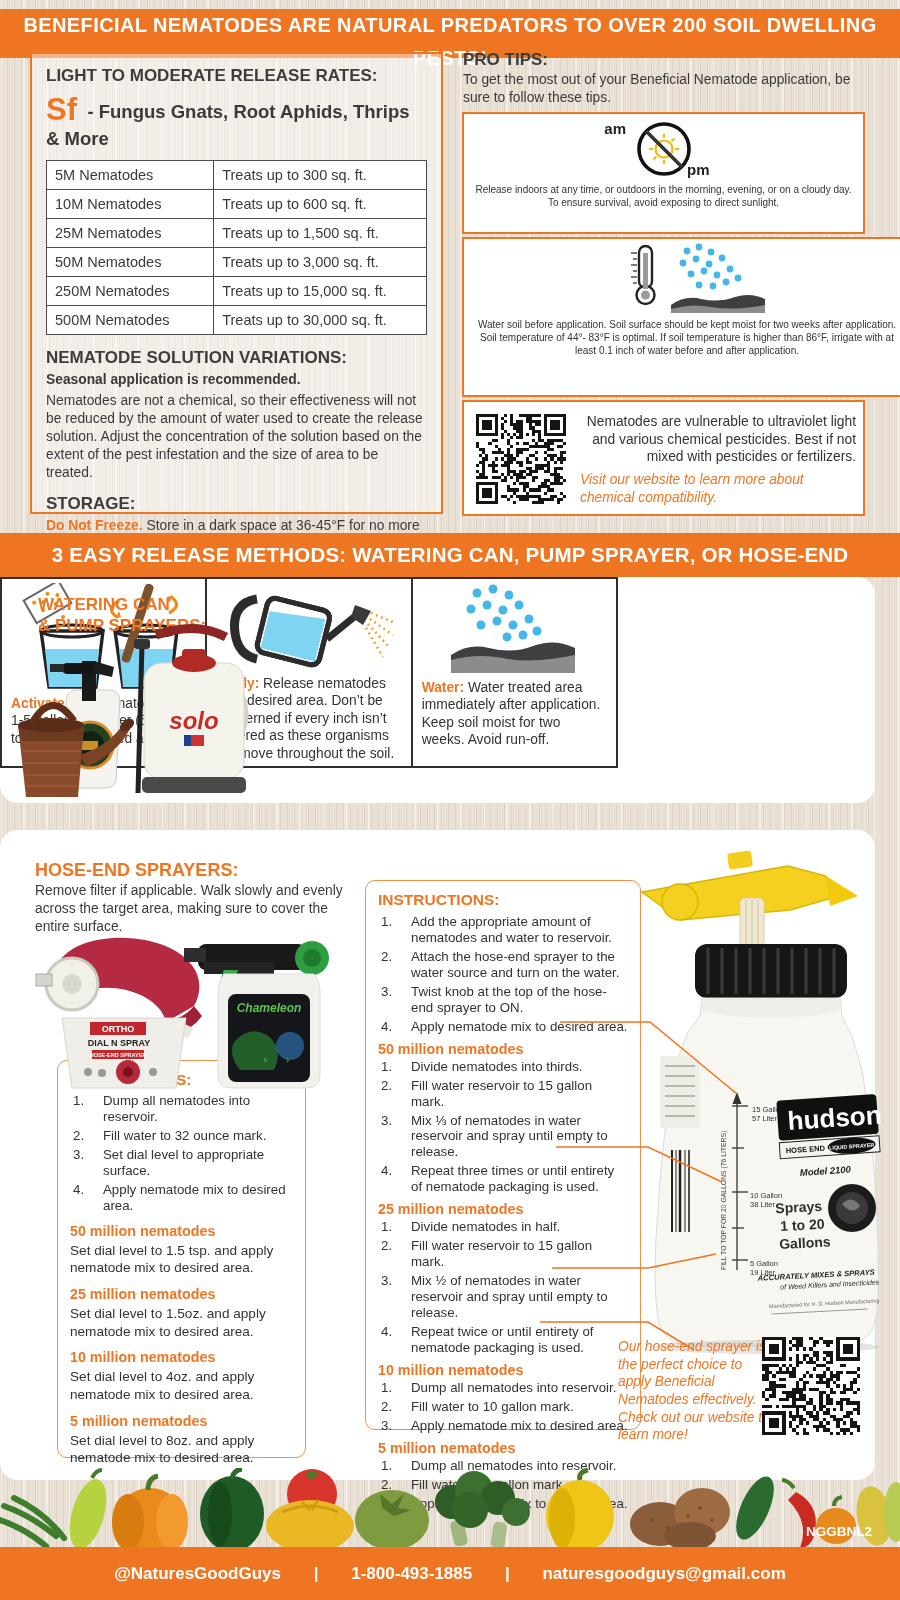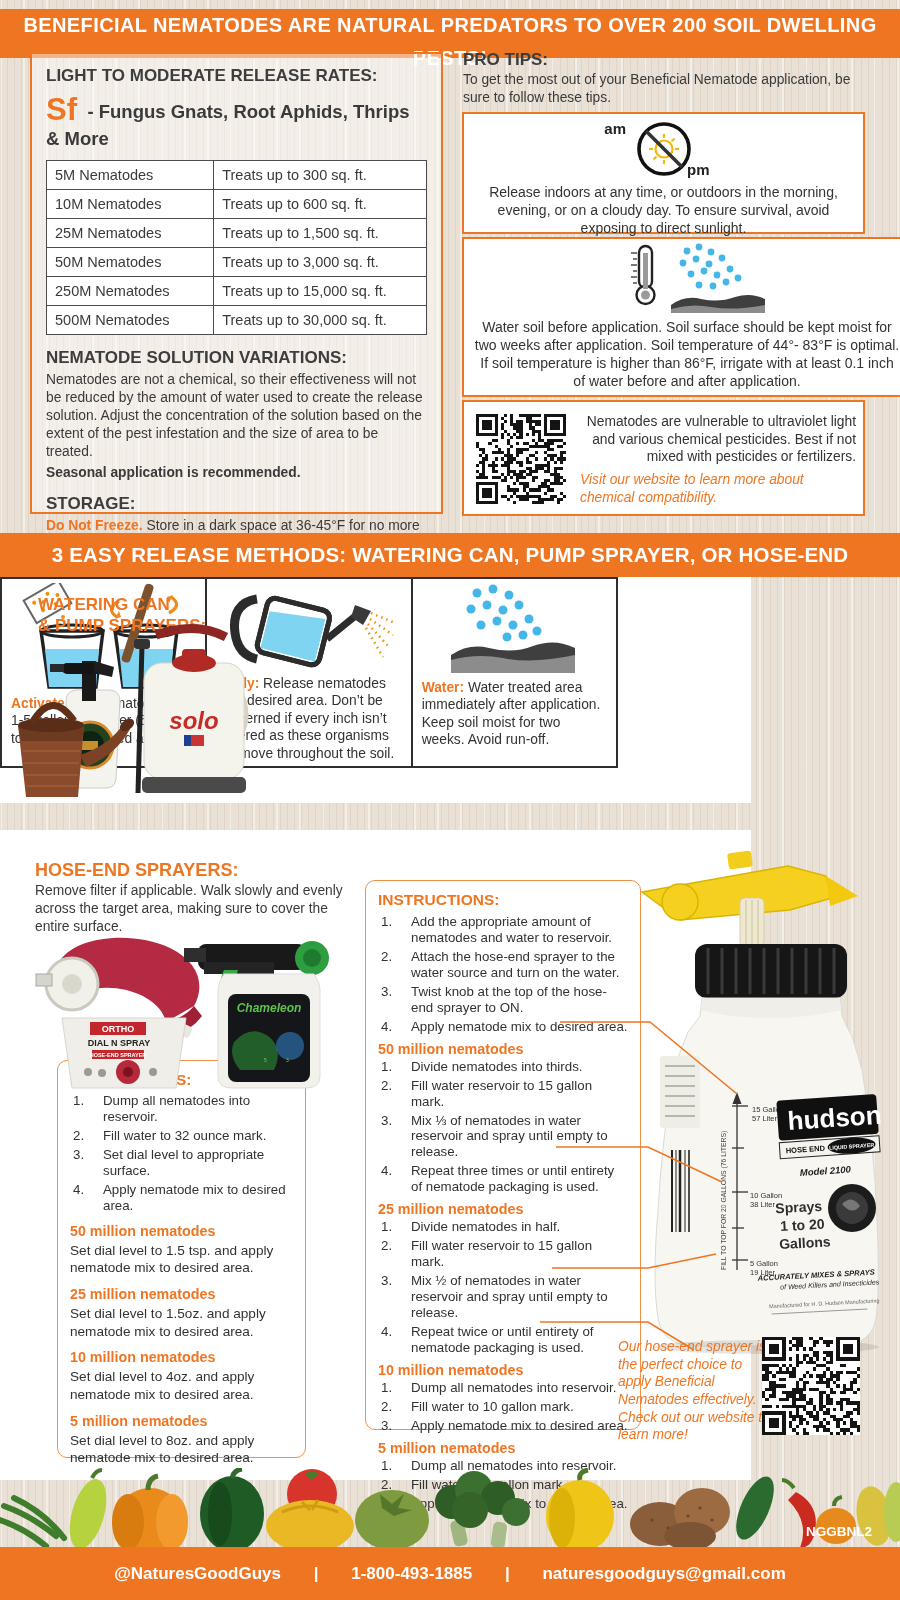--- a/index.html
+++ b/index.html
@@ -21,22 +21,22 @@
   .left-box{left:30px;top:52px;width:413px;height:462px;border:2px solid #EE7623;
     background:rgba(255,255,255,.45);padding:12px 14px;box-sizing:border-box;}
   .sf-line{margin-top:6px;}
   .sf{color:#EE7623;font-weight:bold;font-size:31px;vertical-align:-2px;}
   .sf-desc{font-weight:bold;font-size:18.5px;color:#3a3a3a;margin-left:6px;}
   table.rates{border-collapse:collapse;width:100%;margin-top:10px;font-size:14.5px;background:#fff;}
   table.rates td{border:1px solid #4c4c4c;padding:6px 8px;color:#3a3a3a;}
   table.rates td:first-child{width:44%;}
   .body-txt{font-size:13.8px;line-height:1.3;color:#3a3a3a;margin:3px 0 0 0;}
   .tipbox{position:absolute;background:#fff;border:2px solid #EE7623;box-sizing:border-box;text-align:center;}
-  .tip-text{font-size:14px;line-height:1.28;color:#333;padding:0 10px;}
-  .whitesec{left:0;width:751px;background:#fff;}
+  .tip-text{font-size:10px;line-height:1.28;color:#333;padding:0 10px;}
+  .whitesec{left:0;width:875px;background:#fff;border-radius:18px;}
   .steps-row{left:250px;top:597px;width:618px;height:191px;display:flex;}
   .step-box{flex:1;border:2px solid #2e2e2e;background:#fff;box-sizing:border-box;margin-left:-2px;
     display:flex;flex-direction:column;}
   .step-box:first-child{margin-left:0;}
   .step-icon{display:flex;align-items:flex-end;justify-content:center;}
   .step-text{font-size:13.8px;line-height:1.26;color:#333;padding:4px 9px 6px 9px;}
   .instr-box{position:absolute;background:#fff;border:1.6px solid #F0914A;border-radius:10px;
     box-sizing:border-box;padding:10px 12px;}
   .instr-h{color:#EE7623;font-weight:bold;font-size:15.5px;}
   ol.num-list{list-style:none;counter-reset:li;margin:4px 0 0 0;padding:0;}
@@ -86,22 +86,22 @@
             <td>250M Nematodes</td>
             <td>Treats up to 15,000 sq. ft.</td>
           </tr>
         <tr>
             <td>500M Nematodes</td>
             <td>Treats up to 30,000 sq. ft.</td>
           </tr>
       </tbody>
     </table>
     <div class="h-dark" style="margin-top:13px;">NEMATODE SOLUTION VARIATIONS:</div>
+    <p class="body-txt h-orange" style="font-size:13.8px;">Seasonal application is recommended.</p>
     <p class="body-txt">Nematodes are not a chemical, so their effectiveness will not be reduced by the amount of water used to create the release solution. Adjust the concentration of the solution based on the extent of the pest infestation and the size of area to be treated.</p>
-    <p class="body-txt h-orange" style="font-size:13.8px;">Seasonal application is recommended.</p>
     <div class="h-dark" style="margin-top:12px;">STORAGE:</div>
     <p class="body-txt"><span class="h-orange">Do Not Freeze.</span><span> Store in a dark space at 36-45°F for no more than 30 days. Once activated, release within 1 hour.</span></p>
   </div>
 
   <div class="abs h-dark" style="left:463px;top:50px;">PRO TIPS:</div>
   <p class="abs body-txt" style="left:463px;top:68px;width:406px;">To get the most out of your Beneficial Nematode application, be sure to follow these tips.</p>
 
   <div class="tipbox" style="left:462px;top:112px;width:403px;height:122px;">
     <svg width="160" height="62" viewBox="0 0 160 62" style="margin-top:4px;">
       <text x="42" y="16" font-size="15" font-weight="bold" fill="#222" text-anchor="end">am</text>

